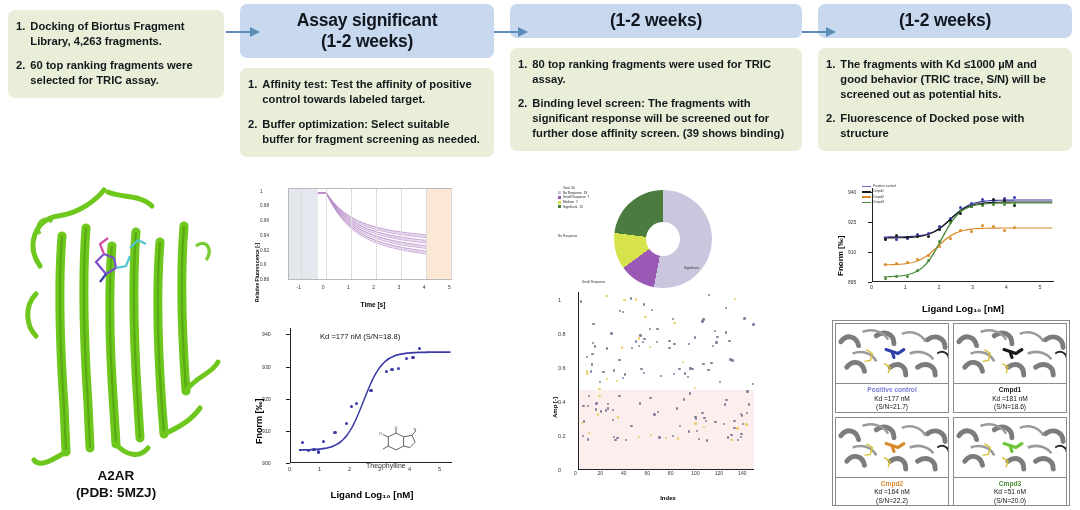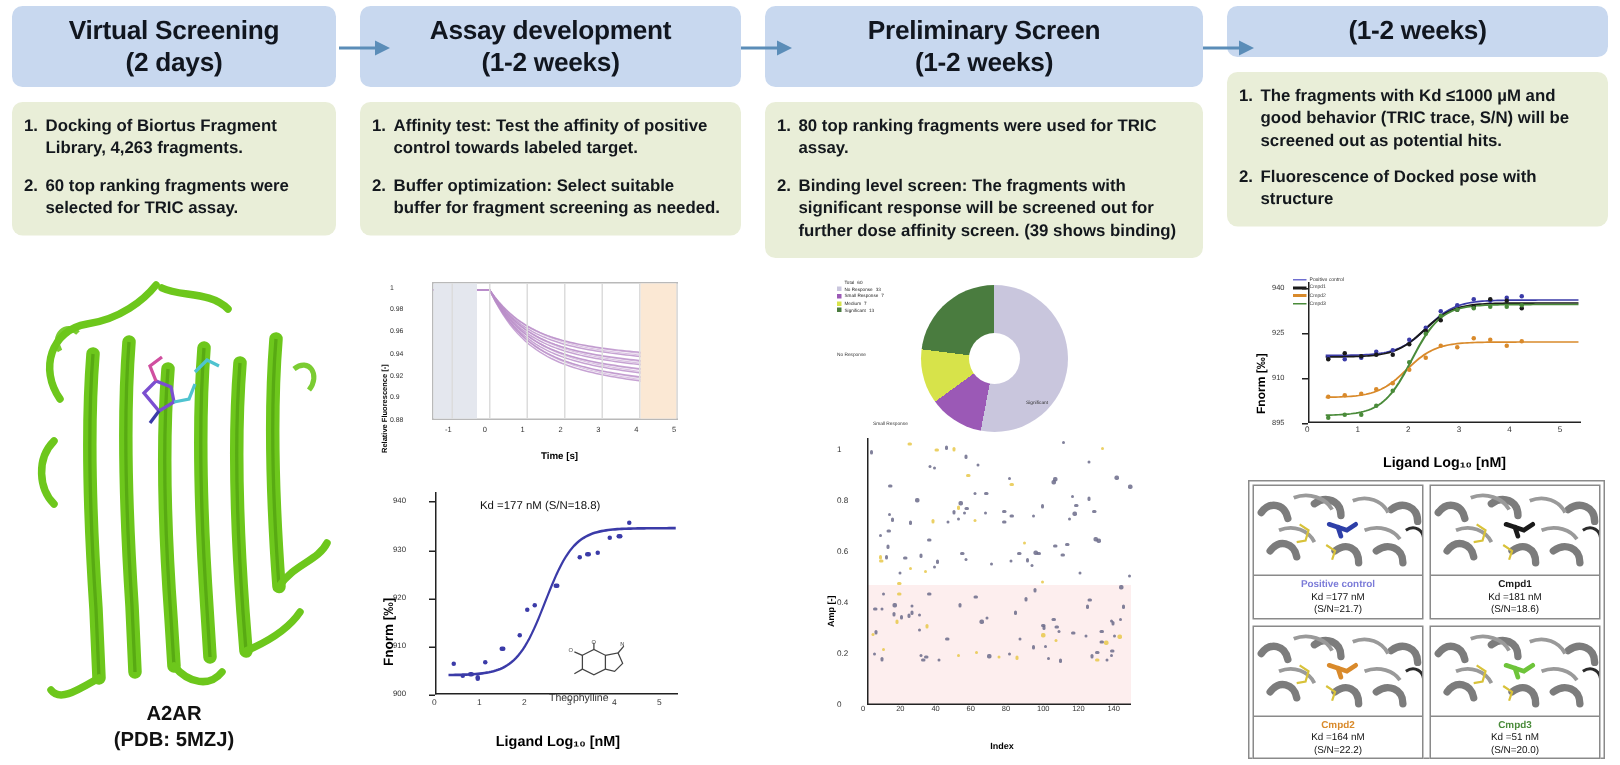--- a/index.html
+++ b/index.html
@@ -176,24 +176,20 @@
     font-size: 6.6px; line-height: 1.3; padding-top: 2px; color: #111;
   }
   .struct-cap .name { font-weight: bold; }
 </style>
 </head>
 <body>
 
 <div class="workflow">
 
   <div class="column col0">
-    <div class="header-pill">
-      <span>Virtual Screening</span>
-      <span class="sub">(2 days)</span>
-    </div>
     <div class="desc-box">
       <div class="desc-item">
         <span class="desc-num">1.</span>
         <span class="desc-text">Docking of Biortus Fragment Library, 4,263 fragments.</span>
       </div>
       <div class="desc-item">
         <span class="desc-num">2.</span>
         <span class="desc-text">60 top ranking fragments were selected for TRIC assay.</span>
       </div>
     </div>
@@ -244,42 +240,41 @@
     </div>
 
     <div class="arrow" style="left:226px;">
       <div class="shaft"></div>
         <div class="head"></div>
     </div>
   </div>
 
   <div class="column col1">
     <div class="header-pill">
-      <span>Assay development</span>
+      <span>Assay significant</span>
       <span class="sub">(1-2 weeks)</span>
     </div>
     <div class="desc-box">
       <div class="desc-item">
         <span class="desc-num">1.</span>
         <span class="desc-text">Affinity test: Test the affinity of positive control towards labeled target.</span>
       </div>
       <div class="desc-item">
         <span class="desc-num">2.</span>
         <span class="desc-text">Buffer optimization: Select suitable buffer for fragment screening as needed.</span>
       </div>
     </div>
     <div class="arrow" style="left:262px;">
       <div class="shaft"></div>
         <div class="head"></div>
     </div>
   </div>
 
   <div class="column col2">
     <div class="header-pill">
-      <span>Preliminary Screen</span>
       <span class="sub">(1-2 weeks)</span>
     </div>
     <div class="desc-box">
       <div class="desc-item">
         <span class="desc-num">1.</span>
         <span class="desc-text">80 top ranking fragments were used for TRIC  assay.</span>
       </div>
       <div class="desc-item">
         <span class="desc-num">2.</span>
         <span class="desc-text">Binding level screen: The fragments with significant response will be screened out for further dose affinity screen. (39 shows binding)</span>

